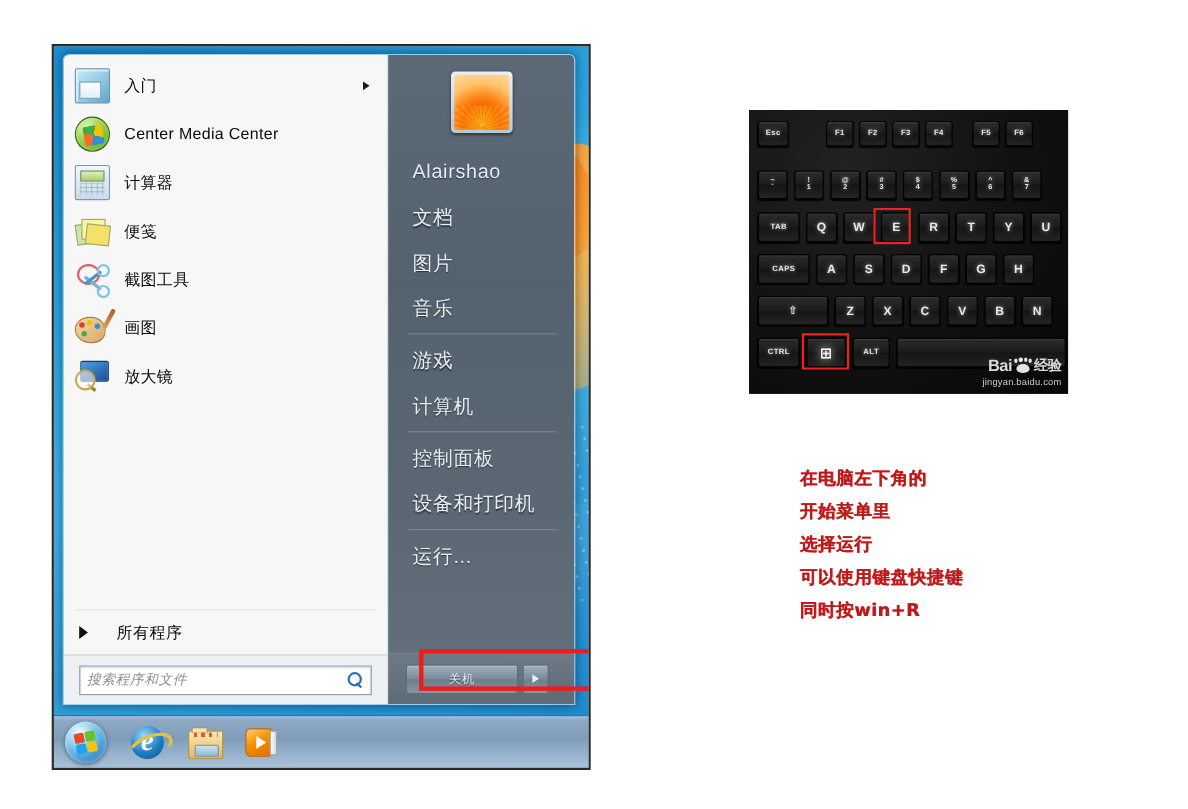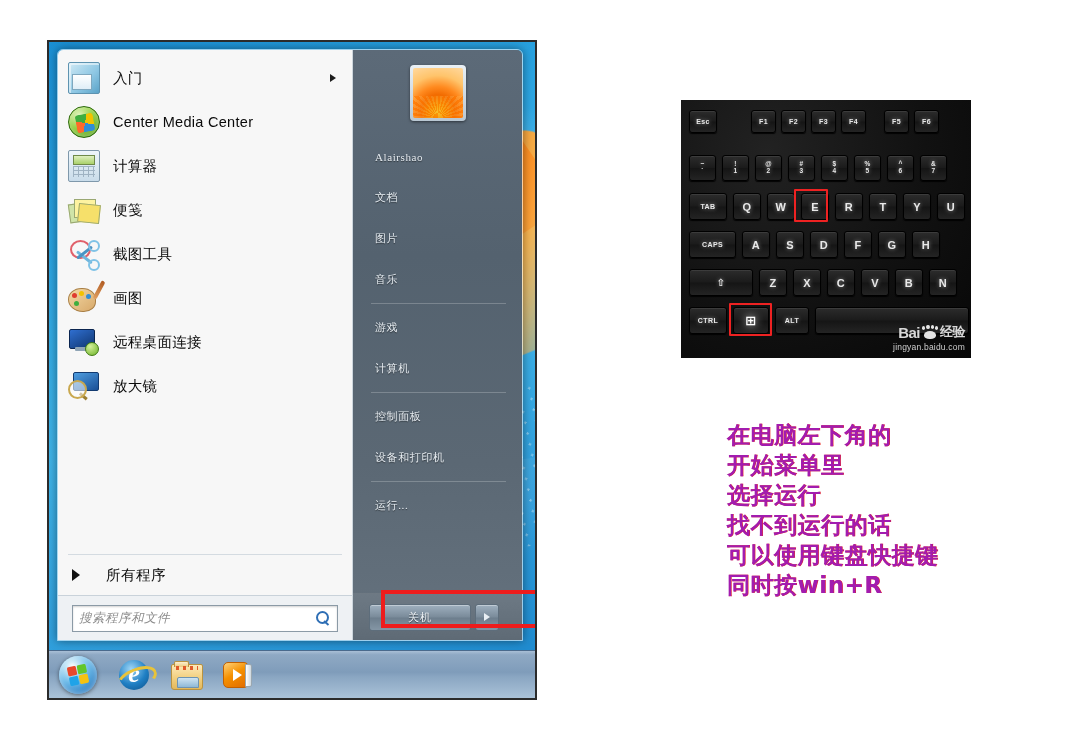--- a/index.html
+++ b/index.html
@@ -86,21 +86,21 @@
   .avatarwrap{height:86px;display:flex;align-items:center;justify-content:center;}
   .avatar{width:50px;height:50px;border-radius:4px;padding:3px;
           background:linear-gradient(180deg,#e9f0f5,#b9c7d2);
           box-shadow:0 1px 3px rgba(0,0,0,.5);}
   .avatar .pic{width:100%;height:100%;border-radius:2px;overflow:hidden;
                background:radial-gradient(circle at 50% 88%,#f5c21a 0%,#f59b00 12%,#f26b00 34%,#ff8a1f 50%,#ffc46b 72%,#ffd9a0 100%);
                position:relative;}
   .avatar .pic::after{content:"";position:absolute;left:0;right:0;bottom:0;height:45%;
       background:repeating-conic-gradient(from 180deg at 50% 100%,rgba(255,120,0,.55) 0deg 6deg,rgba(255,190,90,.25) 6deg 12deg);}
   .ritem{height:41px;display:flex;align-items:center;padding-left:22px;
-         font-size:11px;color:#e7edf2;letter-spacing:.6px;text-shadow:0 1px 1px rgba(0,0,0,.5);font-family:Liberation Serif, serif;}
+         font-size:18px;color:#e7edf2;letter-spacing:.6px;text-shadow:0 1px 1px rgba(0,0,0,.5);}
   .rsep{height:1px;background:rgba(255,255,255,.22);margin:3px 16px 3px 18px;}
   .shutwrap{margin-top:auto;height:46px;display:flex;align-items:center;padding:0 12px 0 16px;
             border-top:1px solid rgba(255,255,255,.12);
             background:linear-gradient(180deg,rgba(255,255,255,.07),rgba(0,0,0,.07));}
   .shutbtn{height:25px;min-width:72px;padding:0 14px;display:flex;align-items:center;justify-content:center;
            font-size:11px;color:#eef3f7;letter-spacing:1px;text-shadow:0 1px 1px rgba(0,0,0,.6);
            background:linear-gradient(180deg,#9fb0bf,#7a8b9a 48%,#6d7e8d 52%,#8496a5);
            border:1px solid #5d6d7b;border-radius:3px;box-shadow:inset 0 1px 0 rgba(255,255,255,.35);}
   .shutarrow{margin-left:4px;width:22px;height:25px;display:flex;align-items:center;justify-content:center;
            background:linear-gradient(180deg,#9fb0bf,#7a8b9a 48%,#6d7e8d 52%,#8496a5);
@@ -185,21 +185,21 @@
   .baidu .paw i:nth-child(1){left:0px;}
   .baidu .paw i:nth-child(2){left:4.3px;top:-1px;}
   .baidu .paw i:nth-child(3){left:8.6px;top:-1px;}
   .baidu .paw i:nth-child(4){left:12.5px;}
   .baidu .b2{font-size:8.5px;color:#cfcfcf;letter-spacing:.2px;margin-top:1px;}
   .kbhl{position:absolute;border:2.5px solid #ee2222;box-sizing:border-box;border-radius:1px;}
 
   
   #instructions{position:absolute;left:727px;top:420px;width:300px;}
   #instructions div{
-    color:#a21caf;font-size:23px;font-weight:700;line-height:30px;
+    color:#b91c1c;font-size:16px;font-weight:700;line-height:30px;
     letter-spacing:.5px;white-space:nowrap;
     font-family:"DejaVu Sans","Liberation Sans",sans-serif;
     text-shadow:0.5px 0 0 #e8231c;
   }
 
   
   .ic{position:absolute;inset:0;}
   .ic-getstarted{background:linear-gradient(135deg,#cfe9f5,#8cc6e3 60%,#5ba3c8);
       border:1px solid #5e93b0;border-radius:2px;box-shadow:2px 2px 0 rgba(255,255,255,.5) inset;}
   .ic-getstarted::after{content:"";position:absolute;left:3px;bottom:3px;width:18px;height:14px;
@@ -325,30 +325,20 @@
                   <i></i>
                   <i></i>
                   <i></i>
                 </span>
                 <span class="brush"></span>
               </span>
           </span>
           <span class="lbl">画图</span>
         </div>
 
-        <div class="prog">
-          <span class="ico">
-            <span class="ic-rdp">
-                <span class="mon"></span>
-                <span class="base"></span>
-                <span class="mark"></span>
-              </span>
-          </span>
-          <span class="lbl">远程桌面连接</span>
-        </div>
 
         <div class="prog">
           <span class="ico">
             <span class="ic-mag">
                 <span class="mon"></span>
                 <span class="hdl"></span>
                 <span class="glass"></span>
               </span>
           </span>
           <span class="lbl">放大镜</span>
@@ -533,16 +523,15 @@
         <span style="font-size:13px;">经验</span>
     </div>
     <div class="b2">jingyan.baidu.com</div>
   </div>
 </div>
 
 <div id="instructions">
   <div>在电脑左下角的</div>
   <div>开始菜单里</div>
   <div>选择运行</div>
-  <div>找不到运行的话</div>
   <div>可以使用键盘快捷键</div>
   <div>同时按win+R</div>
 </div>
 
 </body></html>

